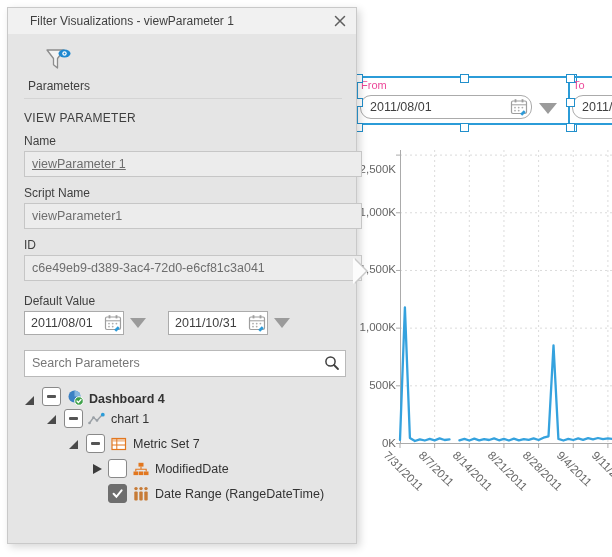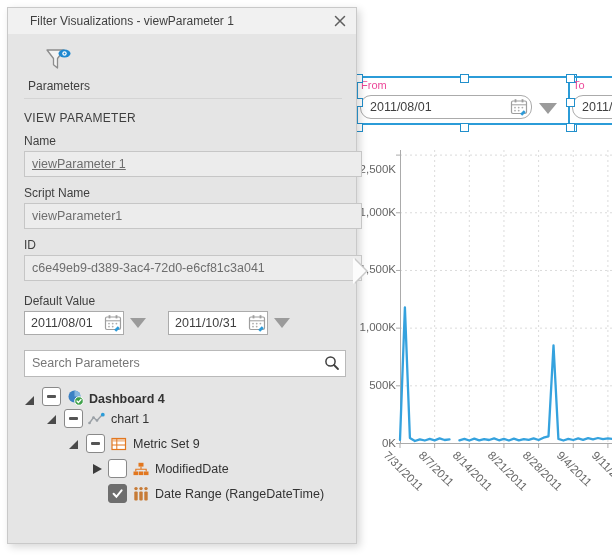--- a/index.html
+++ b/index.html
@@ -282,21 +282,21 @@
           <span class="expander expanded"></span>
           <span class="cb indeterminate"></span>
           <span class="tree-icon">
             <svg width="16" height="14" viewBox="0 0 16 14">
               <rect x="1" y="1.5" width="13.5" height="11" fill="#fff" stroke="#E2771F" stroke-width="1.2"></rect>
               <rect x="1.6" y="2.1" width="12.3" height="2.6" fill="#E2771F" opacity="0.45"></rect>
               <line x1="5.8" y1="1.5" x2="5.8" y2="12.5" stroke="#E2771F" stroke-width="1"></line>
               <line x1="1" y1="8" x2="14.5" y2="8" stroke="#E2771F" stroke-width="1"></line>
             </svg>
           </span>
-          <span class="lbl">Metric Set 9</span>
+          <span class="lbl">Metric Set 7</span>
         </div>
         <div class="tree-row" style="margin-left: 82px;">
           <span class="expander collapsed"></span>
           <span class="cb unchecked"></span>
           <span class="tree-icon">
             <svg width="16" height="14" viewBox="0 0 16 14">
               <rect x="5.5" y="0.8" width="5" height="3.8" fill="#E2771F"></rect>
               <path d="M8,4.6 V7.2 M2.8,9.4 V7.2 H13.2 V9.4" stroke="#E2771F" stroke-width="1.1" fill="none"></path>
               <rect x="0.5" y="9.5" width="4.6" height="3.6" fill="#E2771F"></rect>
               <rect x="5.7" y="9.5" width="4.6" height="3.6" fill="#E2771F"></rect>

